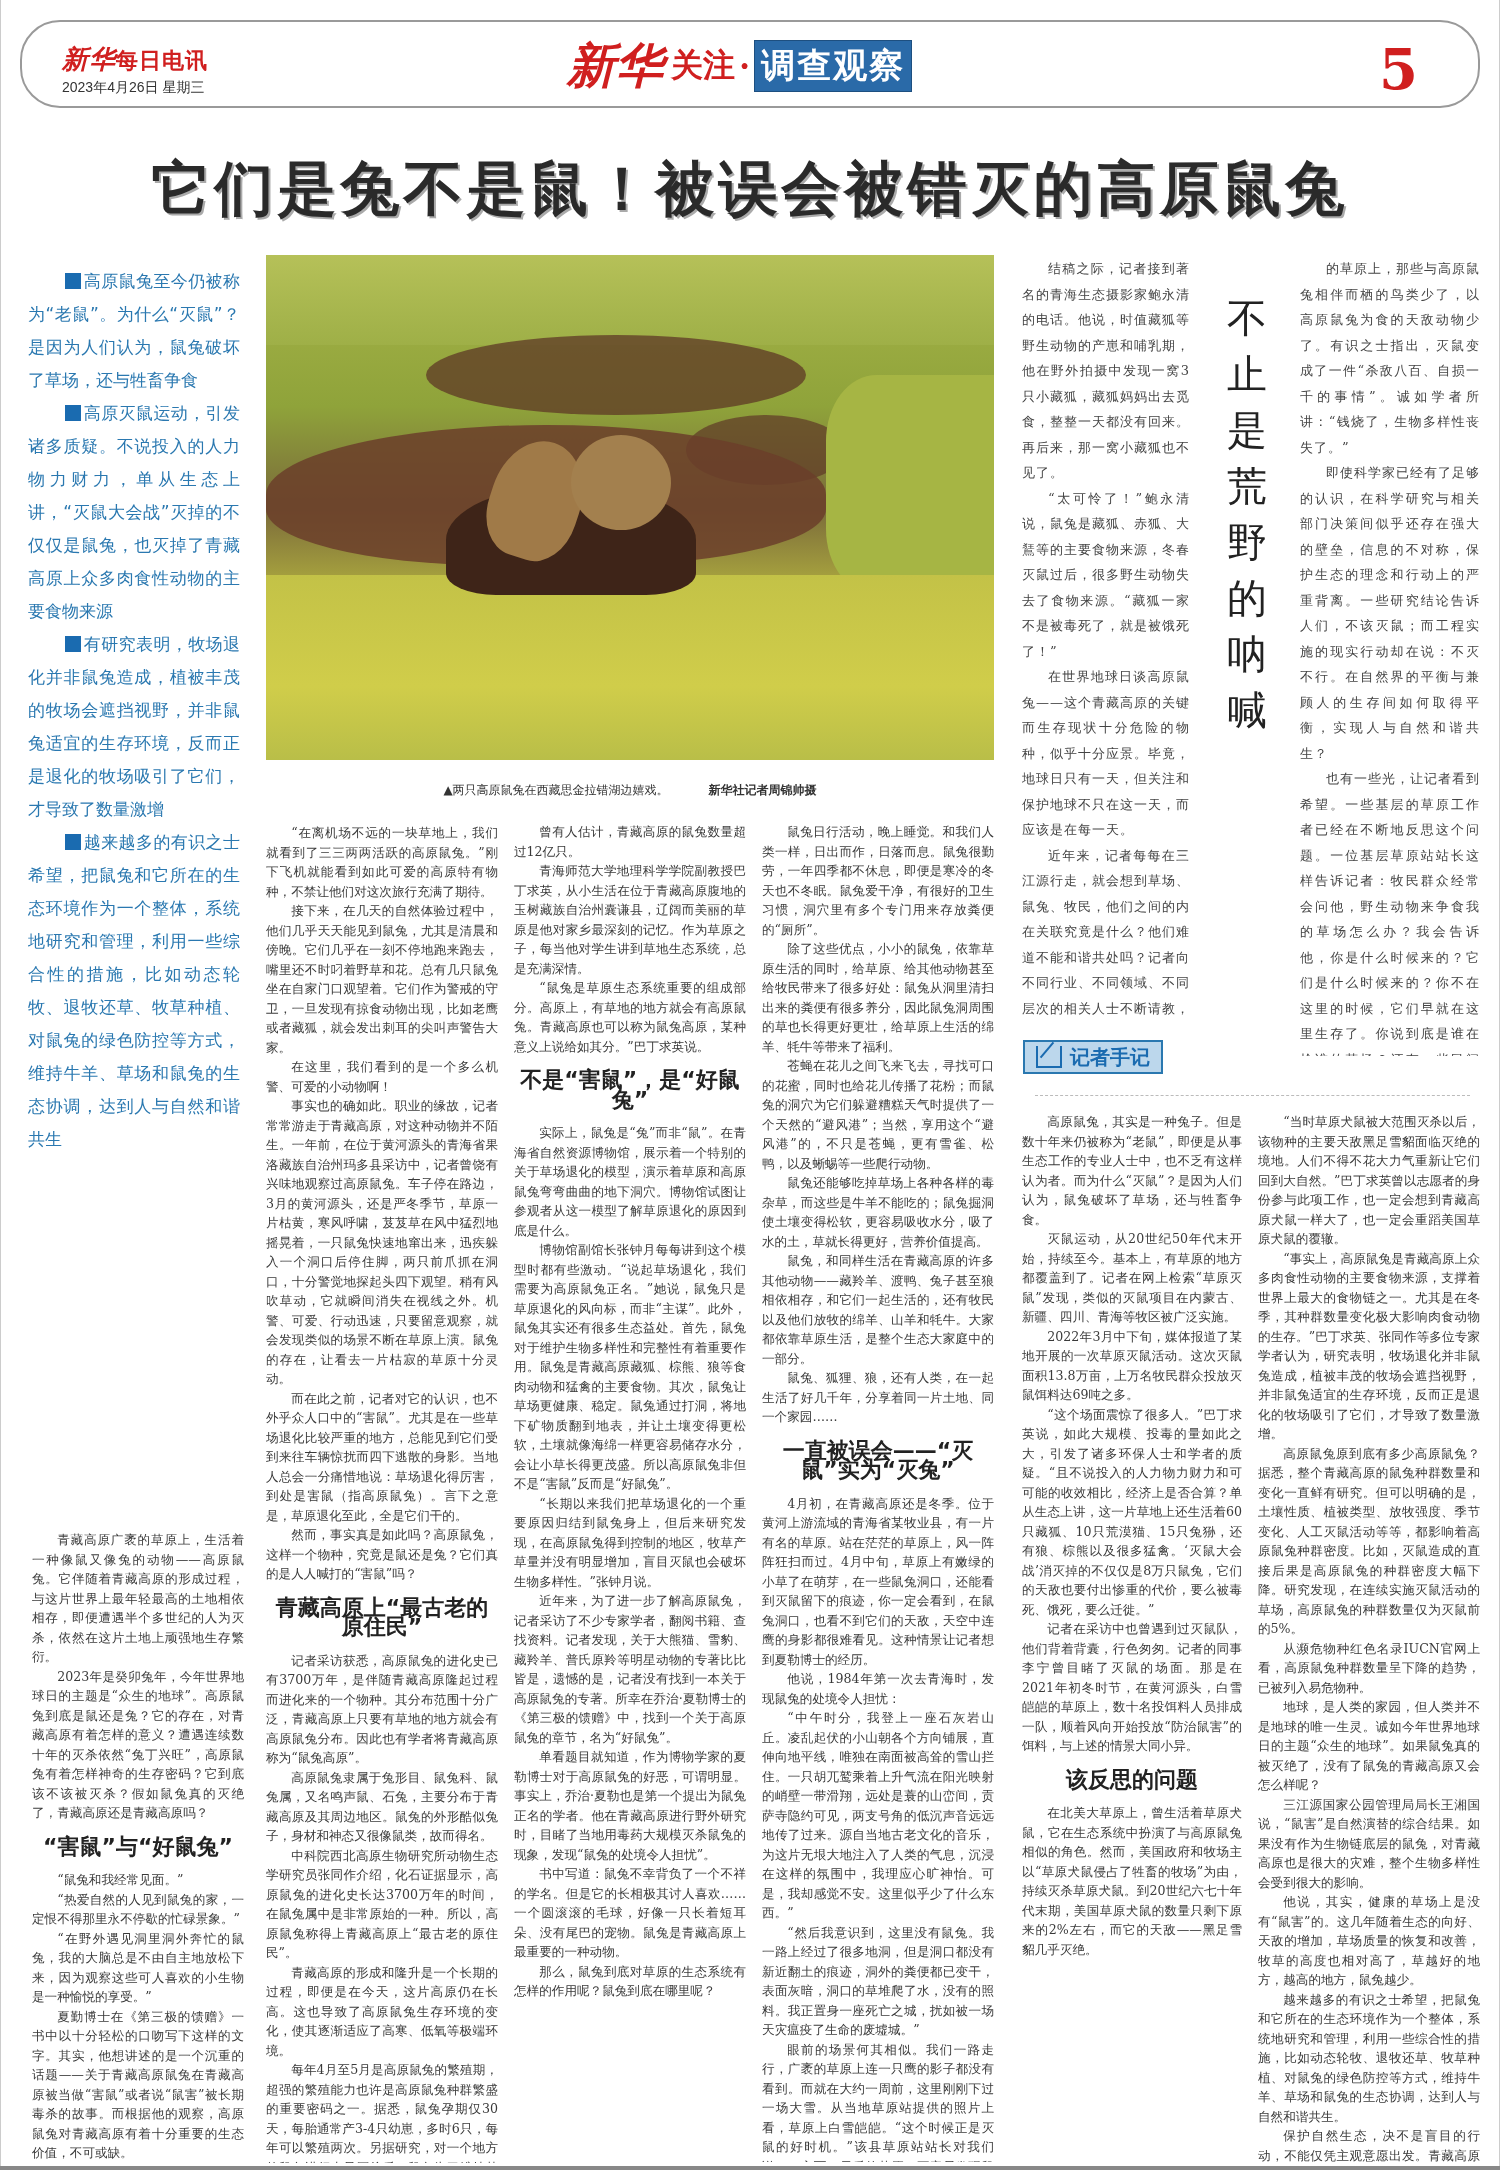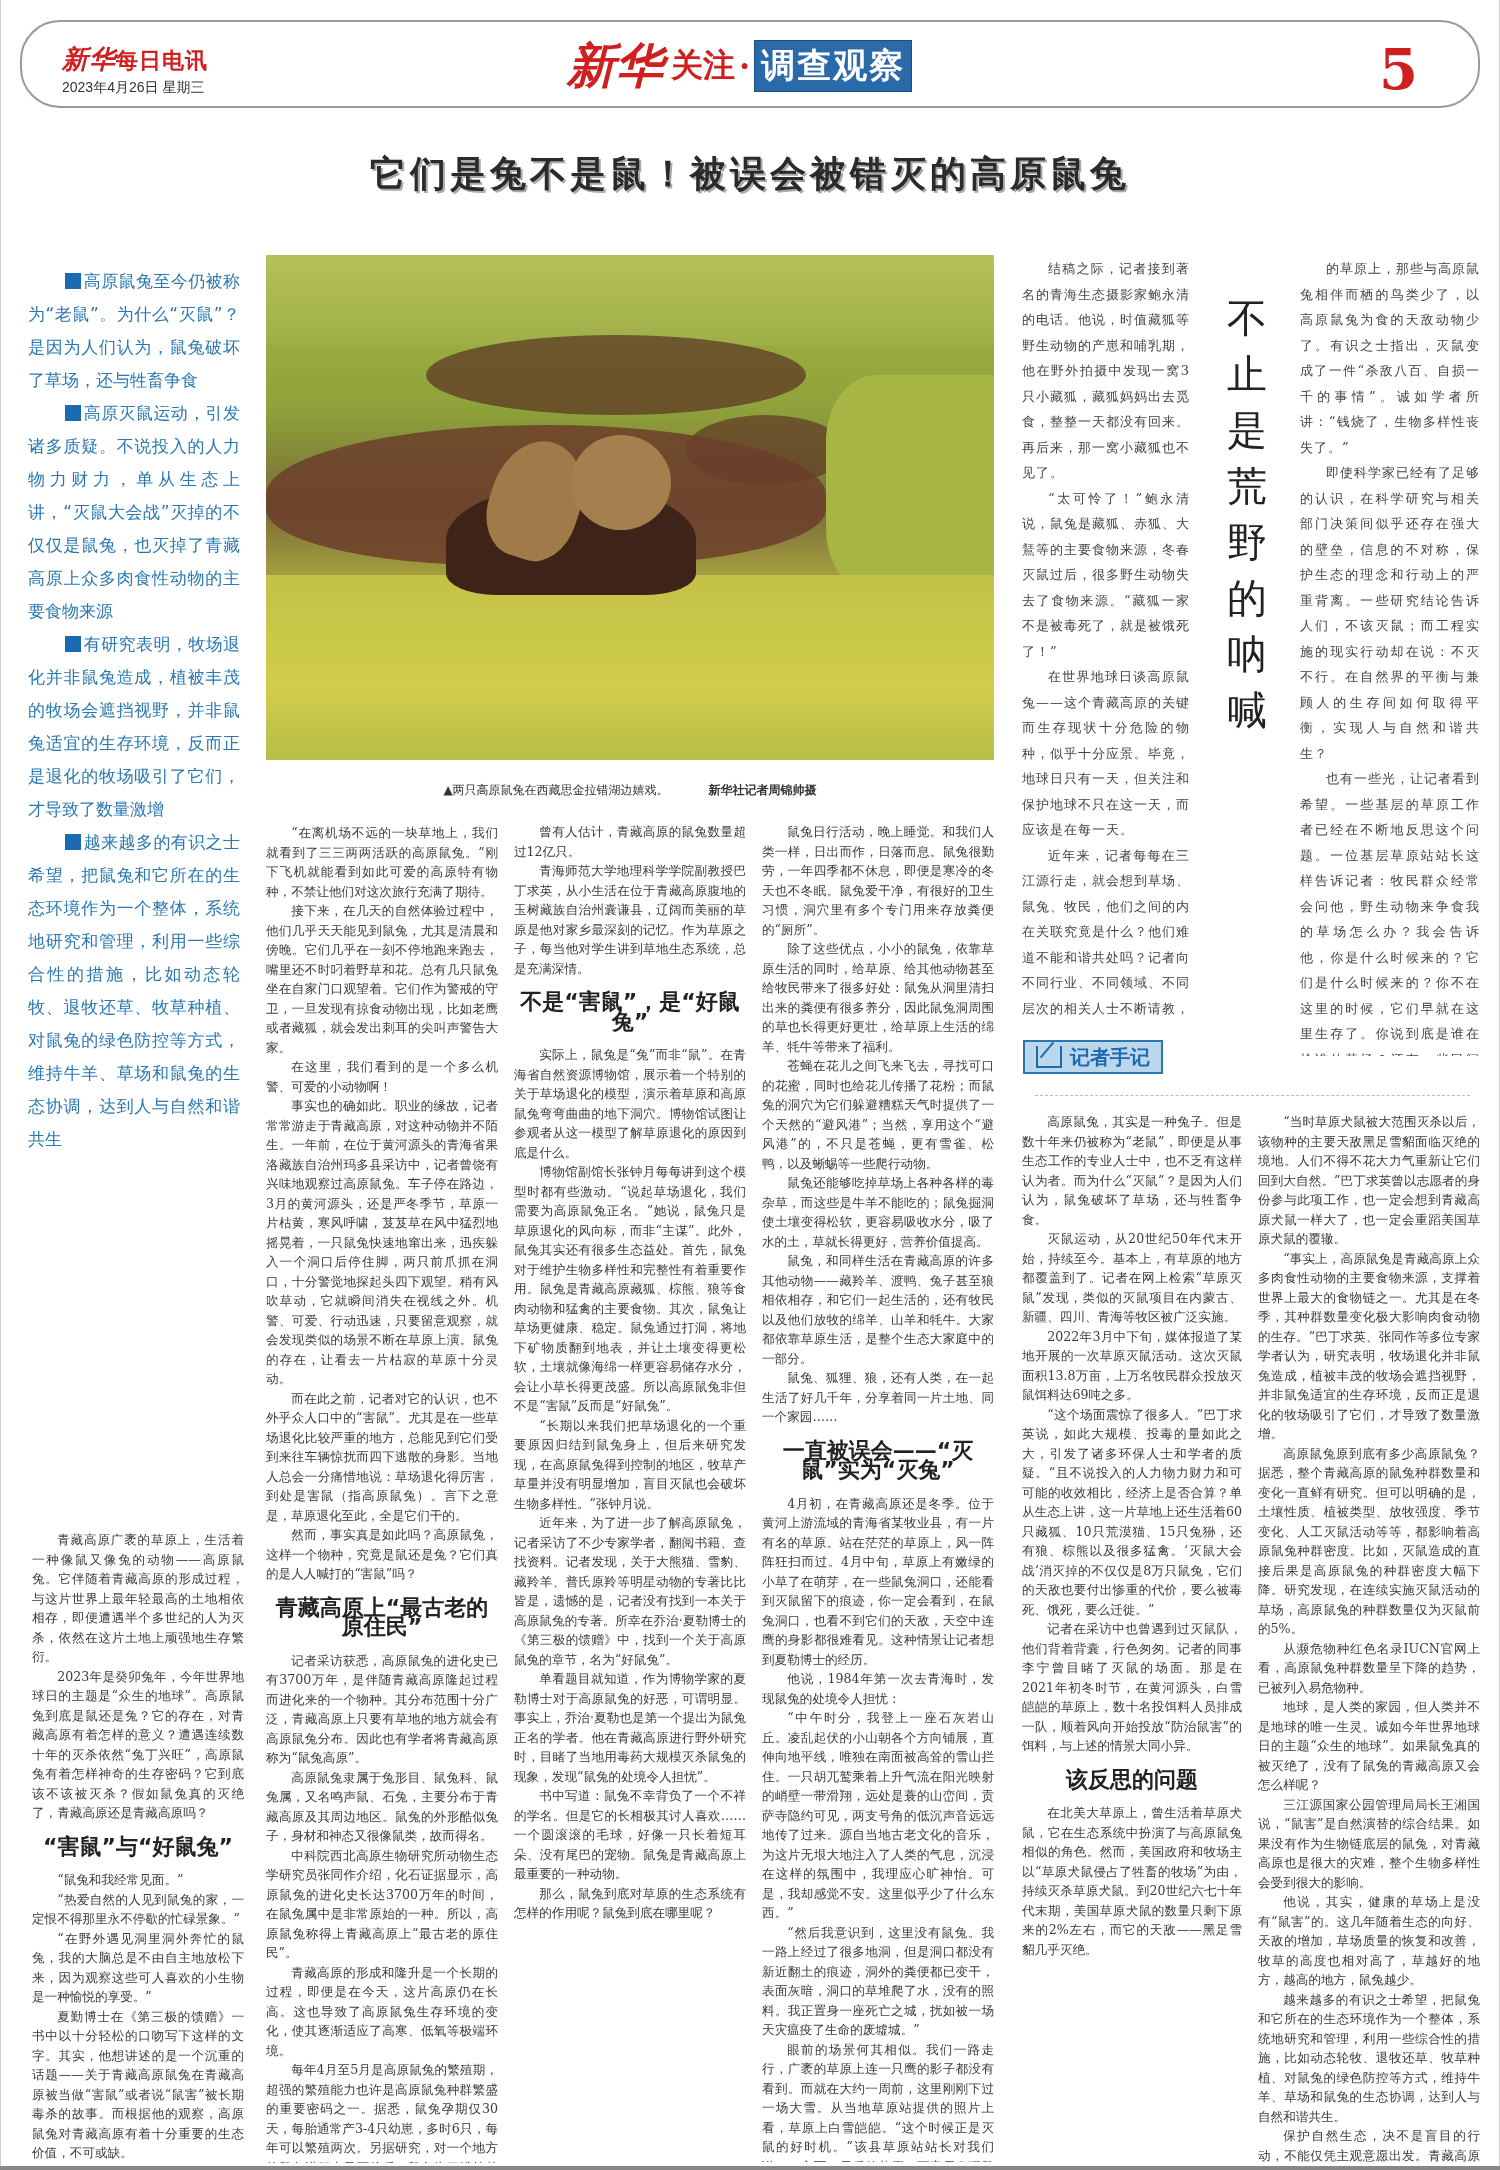--- a/index.html
+++ b/index.html
@@ -18,21 +18,21 @@
   .mh-center { position: absolute; left: 545px; top: 12px; display: flex; align-items: center; }
   .mh-xinhua { color: #d01f1f; font-weight: bold; font-style: italic; font-size: 48px; font-family: "DejaVu Serif", serif; }
   .mh-guanzhu { color: #d01f1f; font-size: 32px; font-weight: bold; margin-left: 8px; font-family: "DejaVu Serif", serif; }
   .mh-dot { color: #d01f1f; font-size: 32px; font-weight: bold; margin: 0 4px; }
   .mh-box { background: #2a6aa8; color: #fff; font-family: "DejaVu Sans", sans-serif; font-weight: bold; font-size: 34px; padding: 2px 6px; border: 1px solid #1d4f80; letter-spacing: 2px; }
   .mh-page { position: absolute; right: 60px; top: 14px; color: #d01f1f; font-size: 56px; font-weight: bold; font-family: "DejaVu Serif", serif; }
 
   
   .headline {
     position: absolute; left: 0; top: 150px; width: 1500px; text-align: center;
-    font-family: "DejaVu Sans", sans-serif; font-weight: bold; font-size: 36px; color: #2a2a2a;
+    font-family: "DejaVu Sans", sans-serif; font-weight: bold; font-size: 59px; color: #2a2a2a;
     letter-spacing: 4px; text-shadow: 2px 2px 0 #aaa;
   }
 
   
   .summary {
     position: absolute; left: 28px; top: 265px; width: 212px;
     font-family: "DejaVu Sans", sans-serif; font-size: 17px; line-height: 33px; color: #2a78b0;
     text-align: justify;
   }
   .summary p { text-indent: 2.2em; margin-bottom: 0; }
@@ -173,20 +173,21 @@
   <p>记者采访获悉，高原鼠兔的进化史已有3700万年，是伴随青藏高原隆起过程而进化来的一个物种。其分布范围十分广泛，青藏高原上只要有草地的地方就会有高原鼠兔分布。因此也有学者将青藏高原称为“鼠兔高原”。</p>
   <p>高原鼠兔隶属于兔形目、鼠兔科、鼠兔属，又名鸣声鼠、石兔，主要分布于青藏高原及其周边地区。鼠兔的外形酷似兔子，身材和神态又很像鼠类，故而得名。</p>
   <p>中科院西北高原生物研究所动物生态学研究员张同作介绍，化石证据显示，高原鼠兔的进化史长达3700万年的时间，在鼠兔属中是非常原始的一种。所以，高原鼠兔称得上青藏高原上“最古老的原住民”。</p>
   <p>青藏高原的形成和隆升是一个长期的过程，即便是在今天，这片高原仍在长高。这也导致了高原鼠兔生存环境的变化，使其逐渐适应了高寒、低氧等极端环境。</p>
   <p>每年4月至5月是高原鼠兔的繁殖期，超强的繁殖能力也许是高原鼠兔种群繁盛的重要密码之一。据悉，鼠兔孕期仅30天，每胎通常产3-4只幼崽，多时6只，每年可以繁殖两次。另据研究，对一个地方的鼠兔进行大量灭杀后，鼠兔为了维持其种群的发展，生育会提前并产更多。</p>
 </div>
 
 <div class="bodycol" style="left:514px; top:822px; width:232px; height:1340px;">
   <p>曾有人估计，青藏高原的鼠兔数量超过12亿只。</p>
   <p>青海师范大学地理科学学院副教授巴丁求英，从小生活在位于青藏高原腹地的玉树藏族自治州囊谦县，辽阔而美丽的草原是他对家乡最深刻的记忆。作为草原之子，每当他对学生讲到草地生态系统，总是充满深情。</p>
+  <p>“鼠兔是草原生态系统重要的组成部分。高原上，有草地的地方就会有高原鼠兔。青藏高原也可以称为鼠兔高原，某种意义上说给如其分。”巴丁求英说。</p>
   <h3>不是“害鼠”，是“好鼠兔”</h3>
   <p>实际上，鼠兔是“兔”而非“鼠”。在青海省自然资源博物馆，展示着一个特别的关于草场退化的模型，演示着草原和高原鼠兔弯弯曲曲的地下洞穴。博物馆试图让参观者从这一模型了解草原退化的原因到底是什么。</p>
   <p>博物馆副馆长张钟月每每讲到这个模型时都有些激动。“说起草场退化，我们需要为高原鼠兔正名。”她说，鼠兔只是草原退化的风向标，而非“主谋”。此外，鼠兔其实还有很多生态益处。首先，鼠兔对于维护生物多样性和完整性有着重要作用。鼠兔是青藏高原藏狐、棕熊、狼等食肉动物和猛禽的主要食物。其次，鼠兔让草场更健康、稳定。鼠兔通过打洞，将地下矿物质翻到地表，并让土壤变得更松软，土壤就像海绵一样更容易储存水分，会让小草长得更茂盛。所以高原鼠兔非但不是“害鼠”反而是“好鼠兔”。</p>
   <p>“长期以来我们把草场退化的一个重要原因归结到鼠兔身上，但后来研究发现，在高原鼠兔得到控制的地区，牧草产草量并没有明显增加，盲目灭鼠也会破坏生物多样性。”张钟月说。</p>
   <p>近年来，为了进一步了解高原鼠兔，记者采访了不少专家学者，翻阅书籍、查找资料。记者发现，关于大熊猫、雪豹、藏羚羊、普氏原羚等明星动物的专著比比皆是，遗憾的是，记者没有找到一本关于高原鼠兔的专著。所幸在乔治·夏勒博士的《第三极的馈赠》中，找到一个关于高原鼠兔的章节，名为“好鼠兔”。</p>
   <p>单看题目就知道，作为博物学家的夏勒博士对于高原鼠兔的好恶，可谓明显。事实上，乔治·夏勒也是第一个提出为鼠兔正名的学者。他在青藏高原进行野外研究时，目睹了当地用毒药大规模灭杀鼠兔的现象，发现“鼠兔的处境令人担忧”。</p>
   <p>书中写道：鼠兔不幸背负了一个不祥的学名。但是它的长相极其讨人喜欢……一个圆滚滚的毛球，好像一只长着短耳朵、没有尾巴的宠物。鼠兔是青藏高原上最重要的一种动物。</p>
   <p>那么，鼠兔到底对草原的生态系统有怎样的作用呢？鼠兔到底在哪里呢？</p>
 </div>
 

